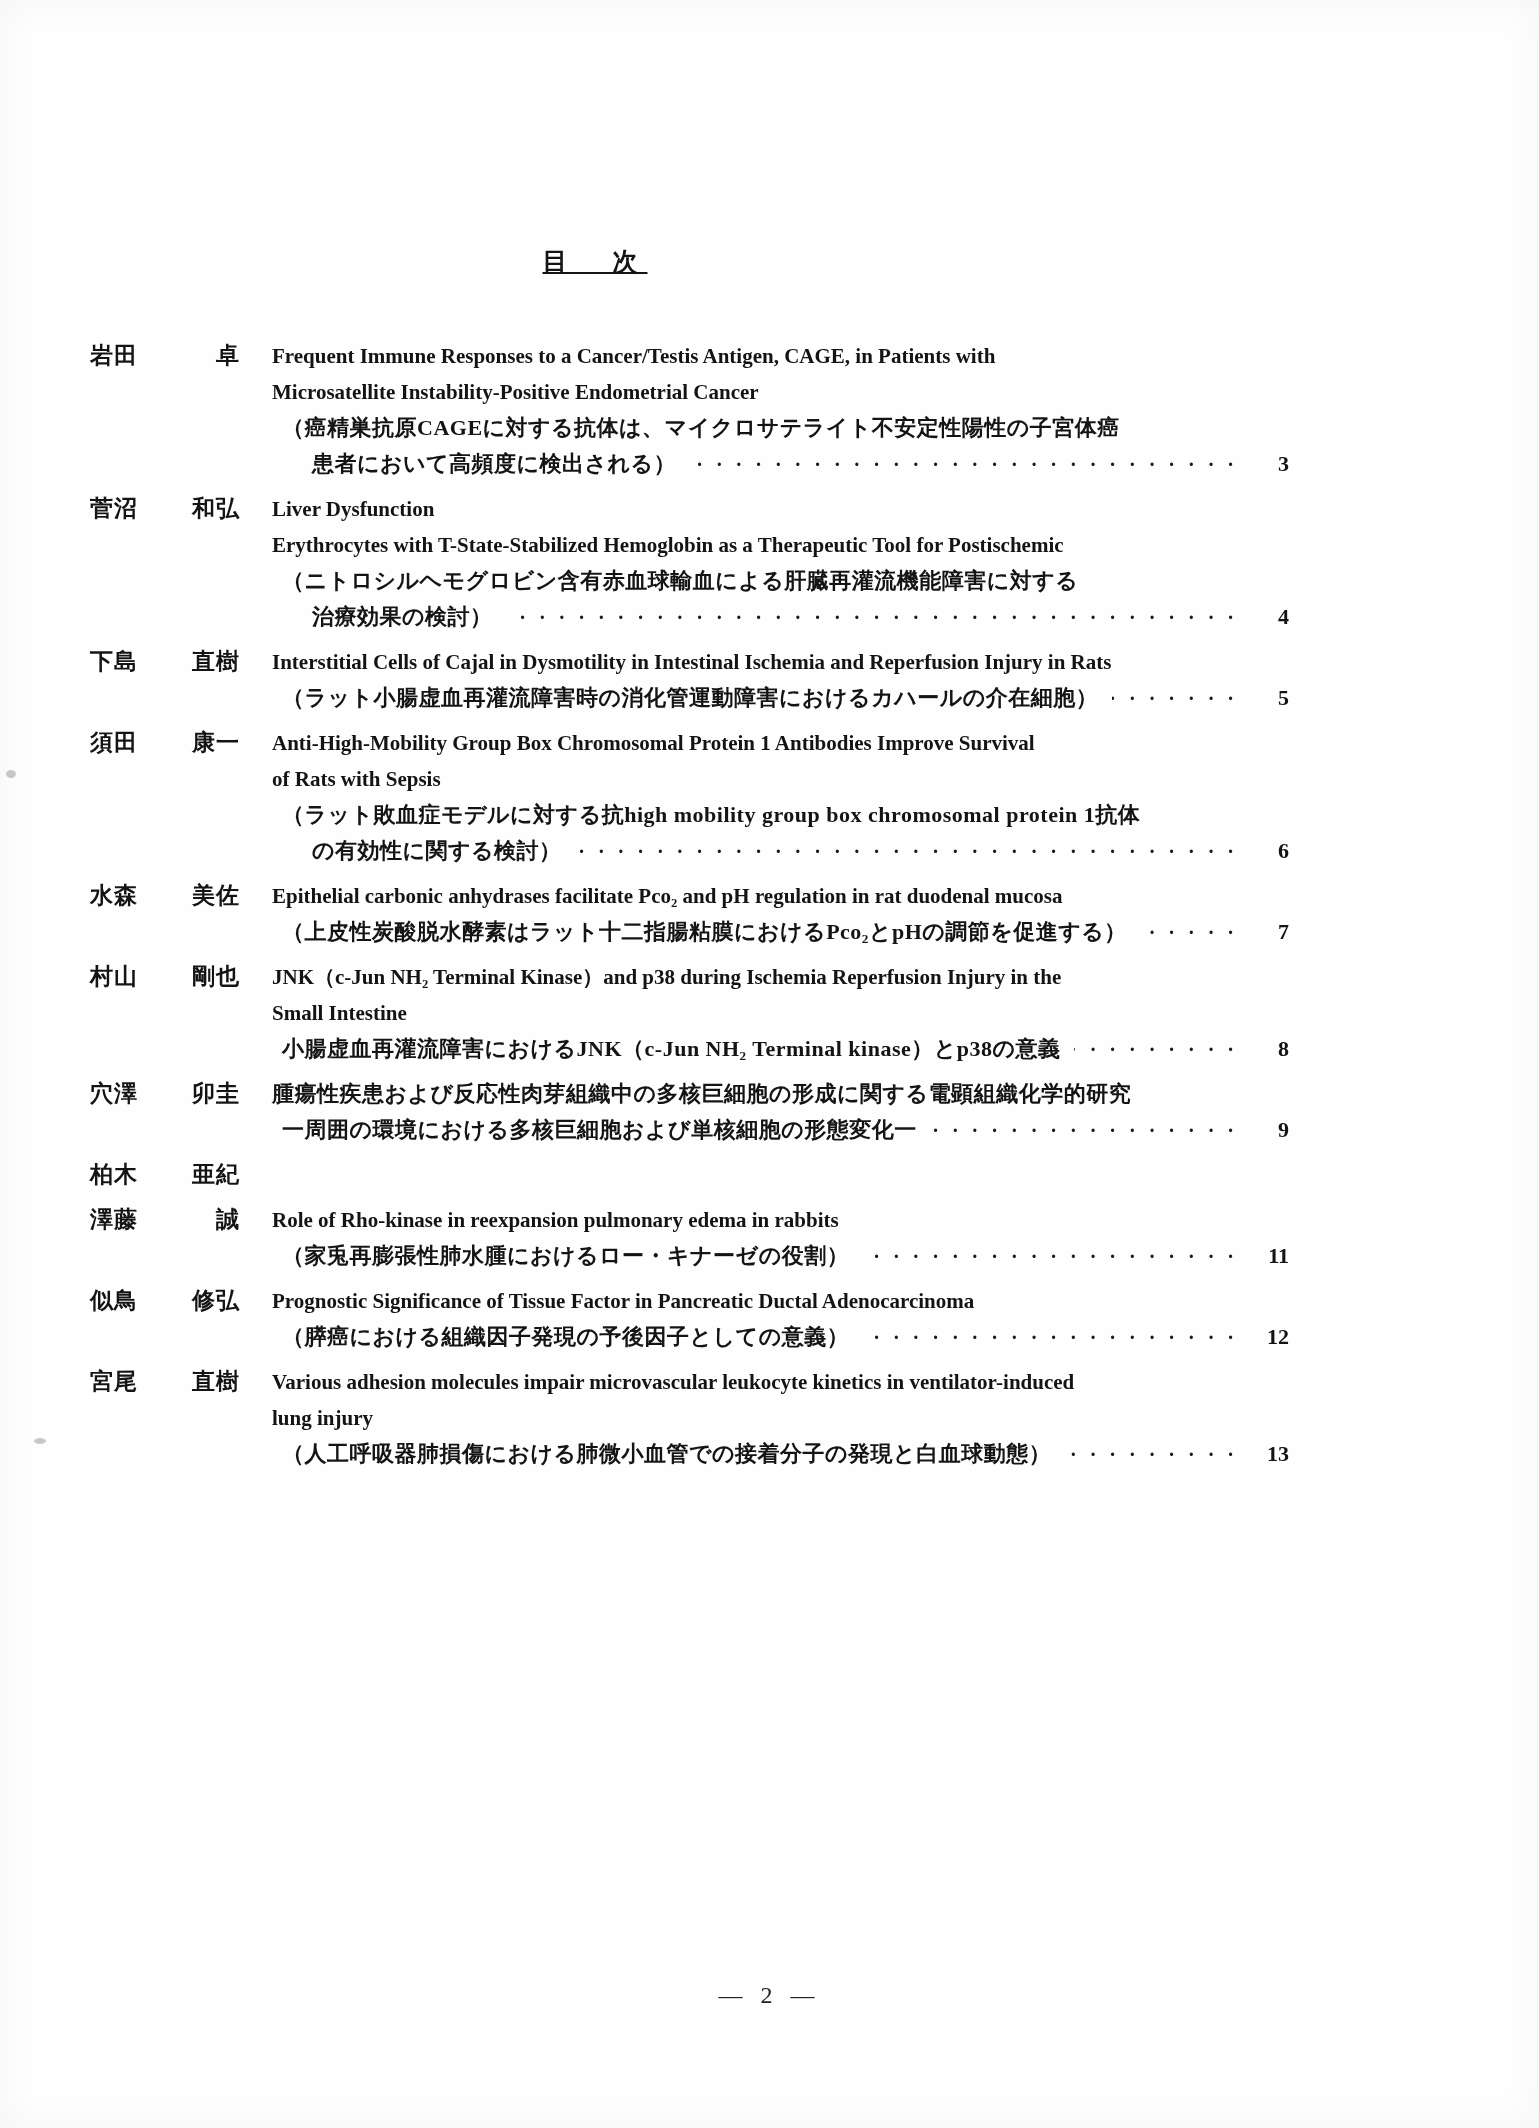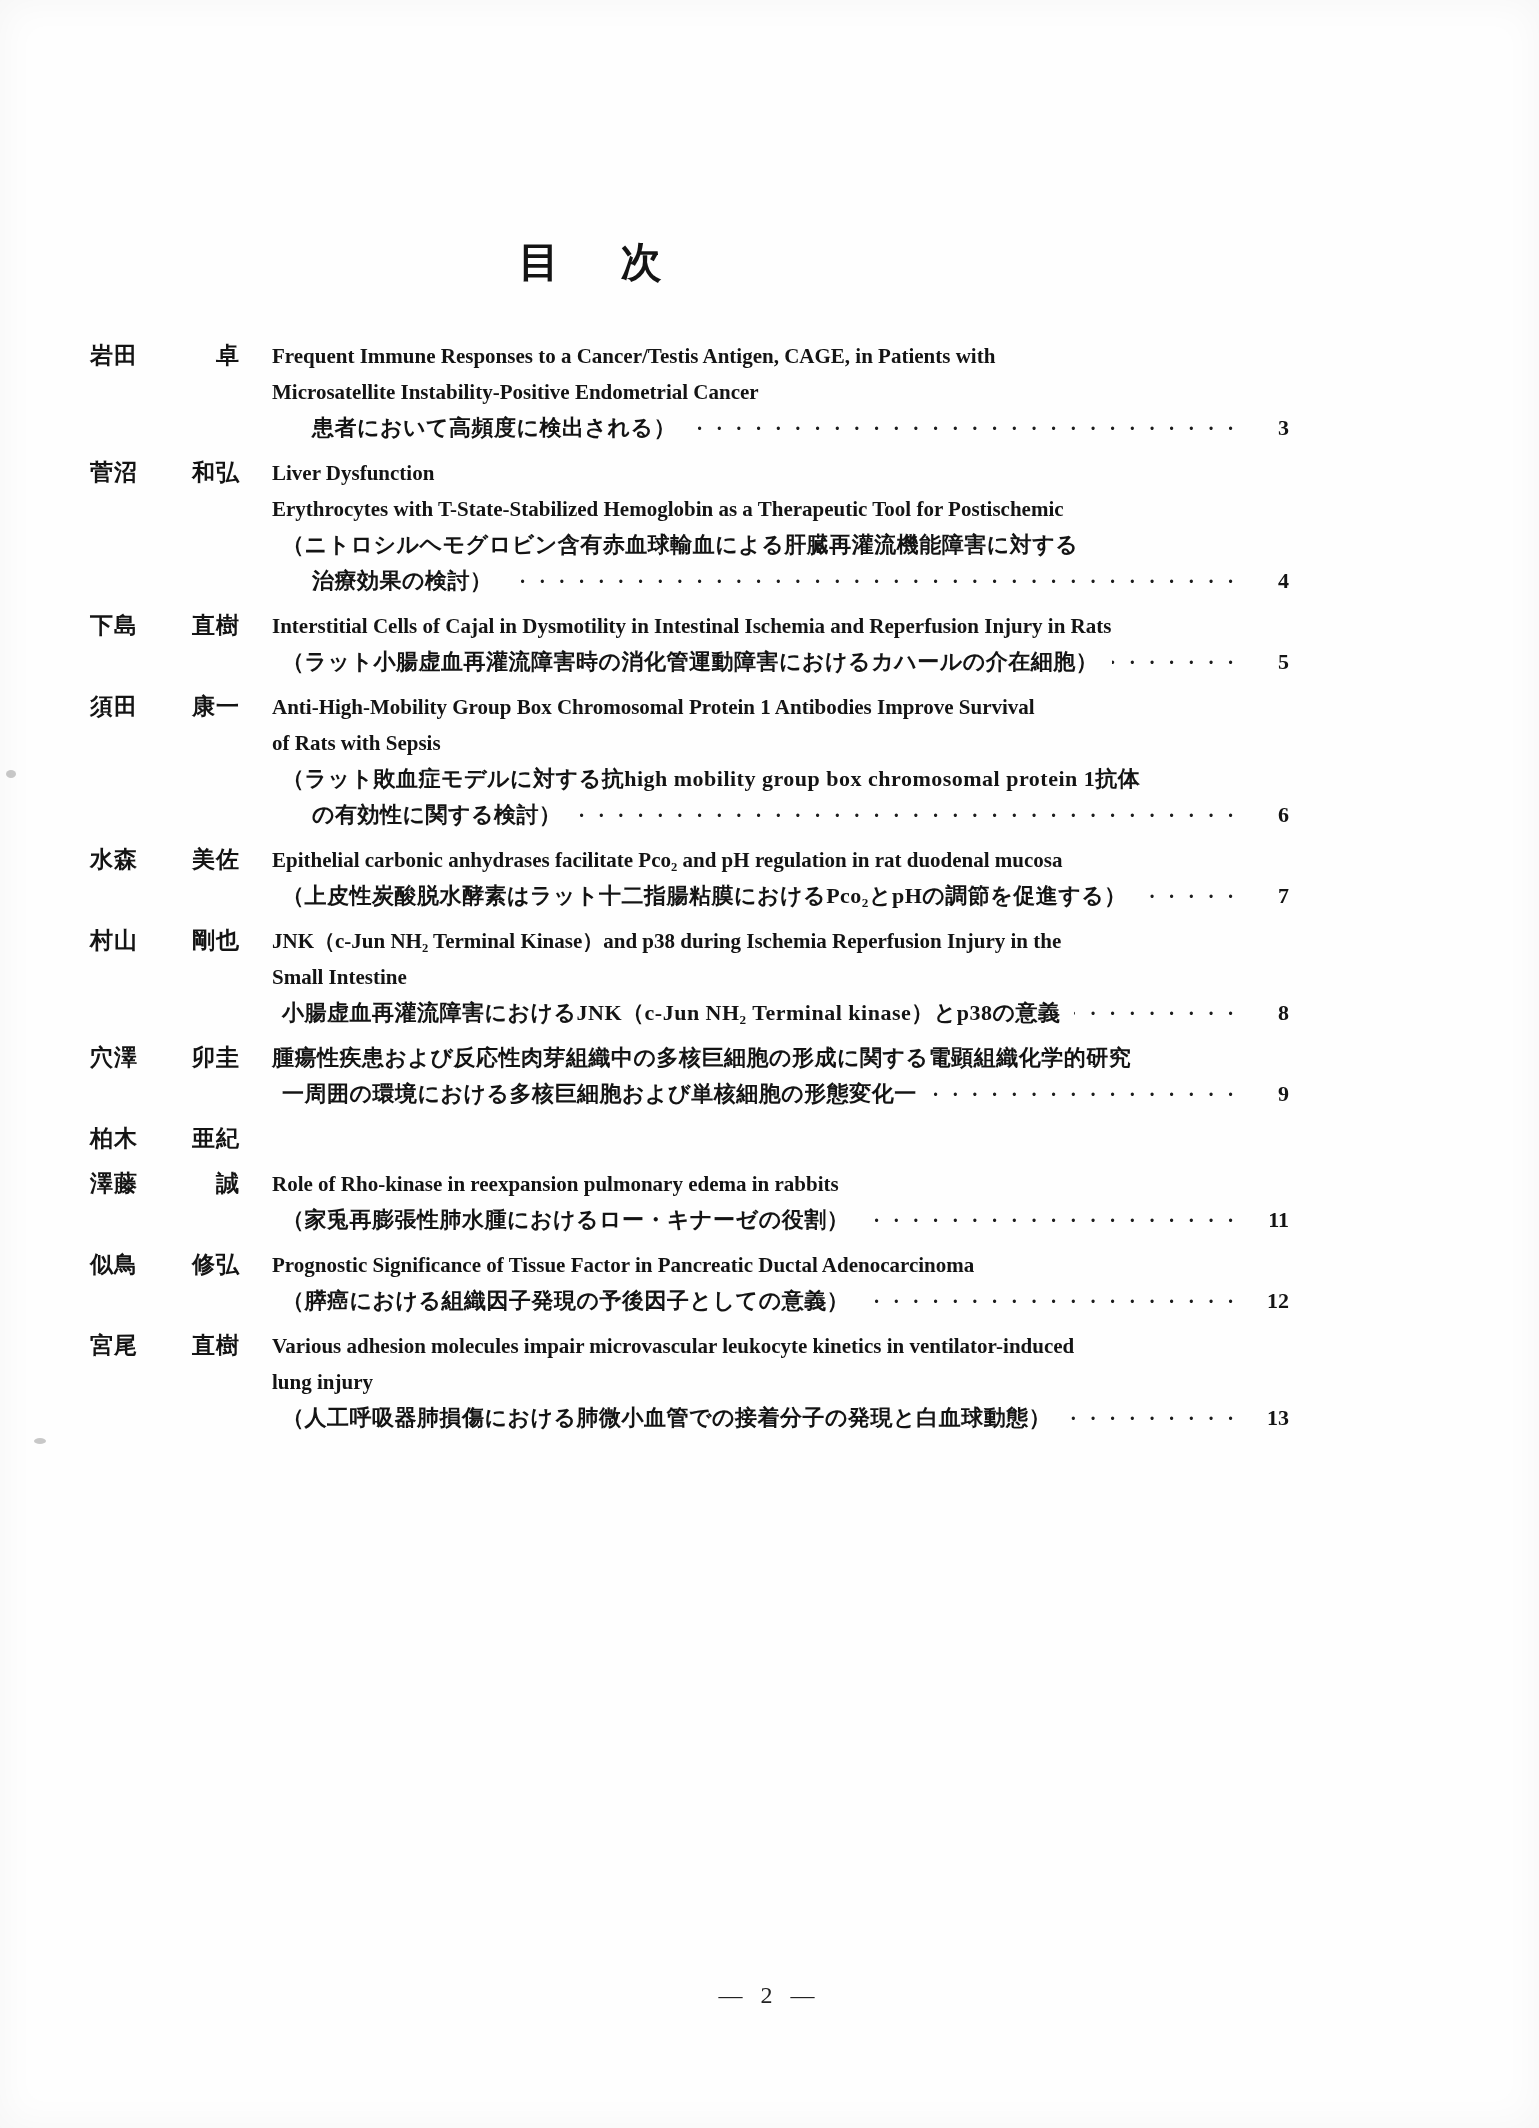--- a/index.html
+++ b/index.html
@@ -17,24 +17,25 @@
     font-family: "Liberation Serif", "DejaVu Serif", serif;
     overflow: hidden;
     box-shadow: inset 0 0 40px rgba(0,0,0,0.04);
   }
   .doc-title {
     margin: 0;
     padding-top: 242px;
     padding-left: 215px;
     width: 760px;
     text-align: center;
-    font-size: 41px;
+    font-size: 25px;
     font-weight: 700;
     letter-spacing: 10px;
     line-height: 40px;
+    text-decoration: underline;
   }
   .toc {
     margin-top: 56px;
     padding-left: 90px;
     padding-right: 250px;
   }
   .entry {
     display: flex;
     align-items: flex-start;
     margin-bottom: 9px;
@@ -124,20 +125,23 @@
           <span>岩田</span>
           <span>卓</span>
         </div>
     <div class="content">
           <div class="line indent-0 en">
             <span class="line-text">Frequent Immune Responses to a Cancer/Testis Antigen, CAGE, in Patients with</span>
           </div>
           <div class="line indent-0 en">
             <span class="line-text">Microsatellite Instability-Positive Endometrial Cancer</span>
           </div>
+          <div class="line indent-1 ja">
+            <span class="line-text">（癌精巣抗原CAGEに対する抗体は、マイクロサテライト不安定性陽性の子宮体癌</span>
+          </div>
           <div class="line indent-2 ja">
             <span class="line-text">患者において高頻度に検出される）</span>
             <span class="leader"></span>
             <span class="page-num">3</span>
           </div>
         </div>
   </div>
 
   <div class="entry">
     <div class="author">

